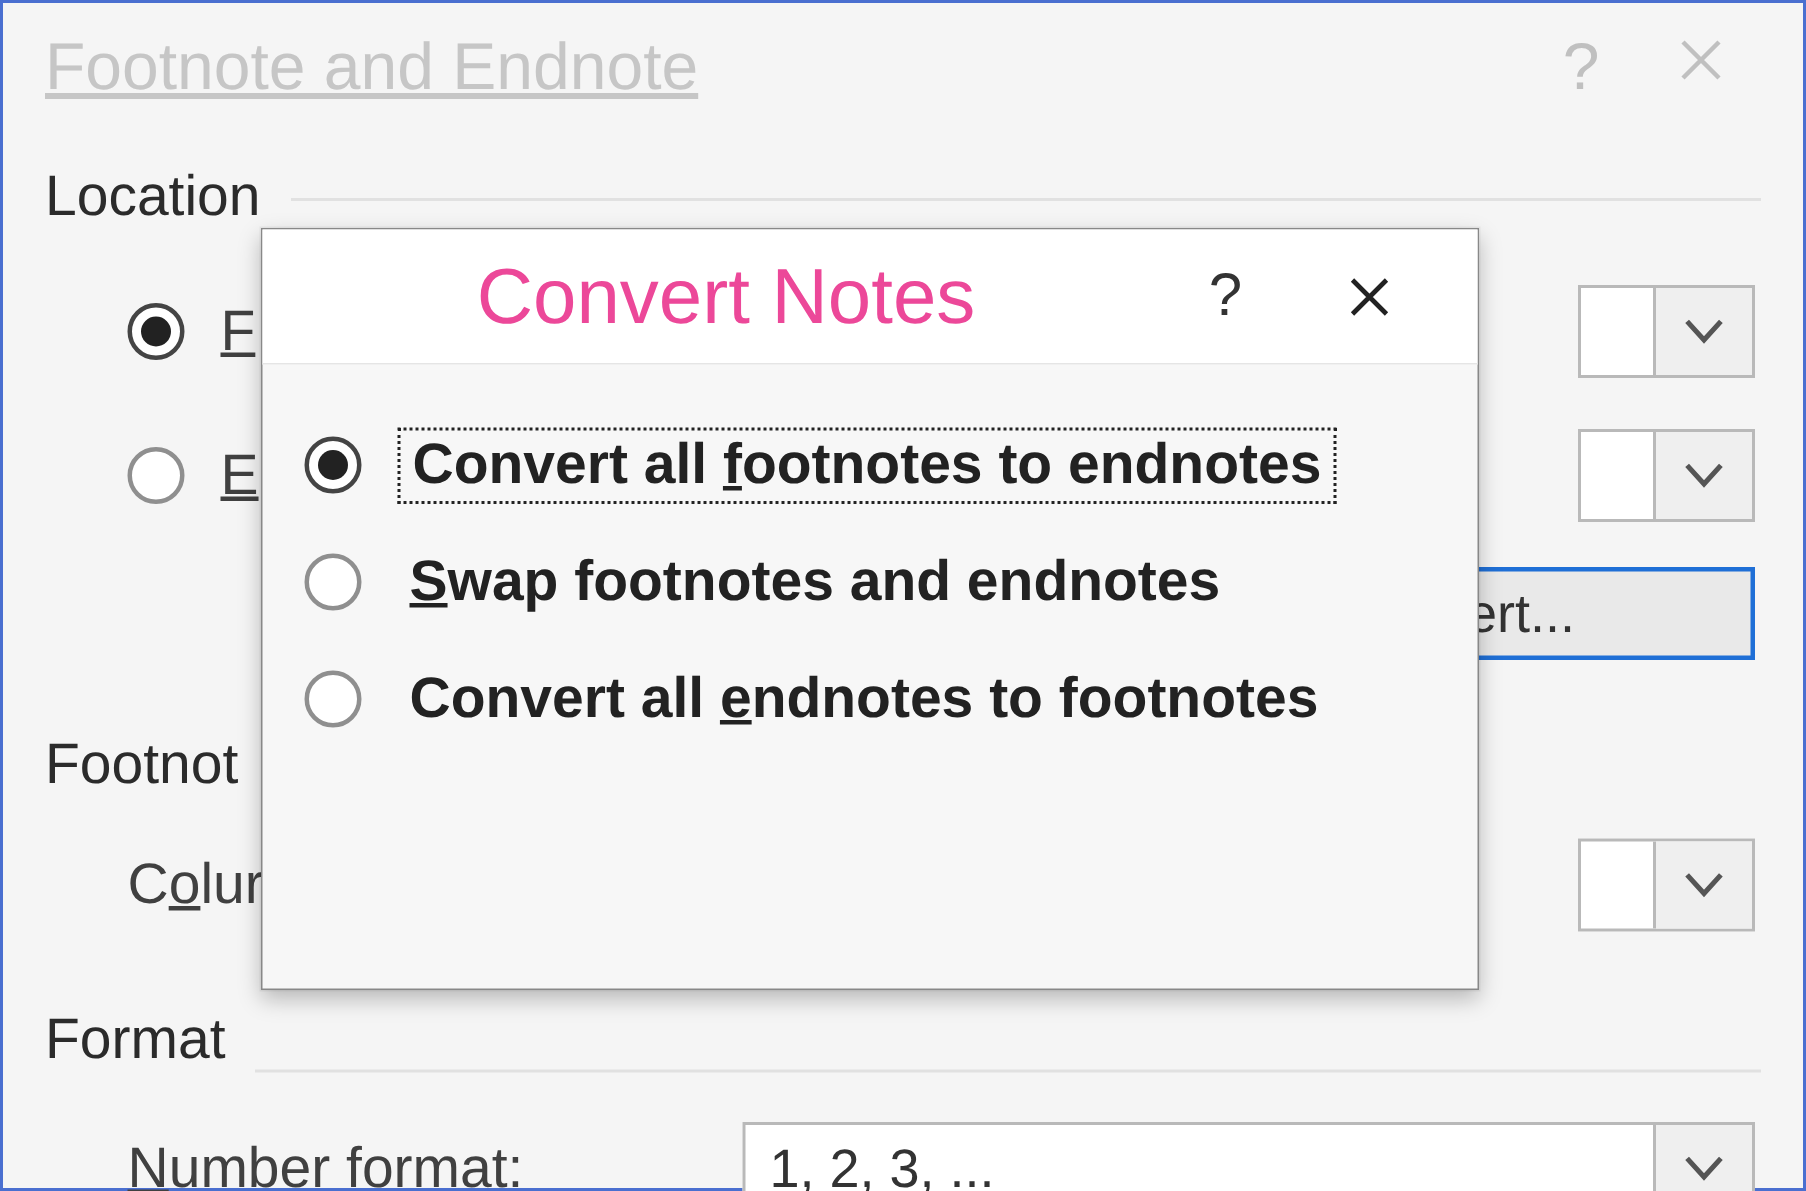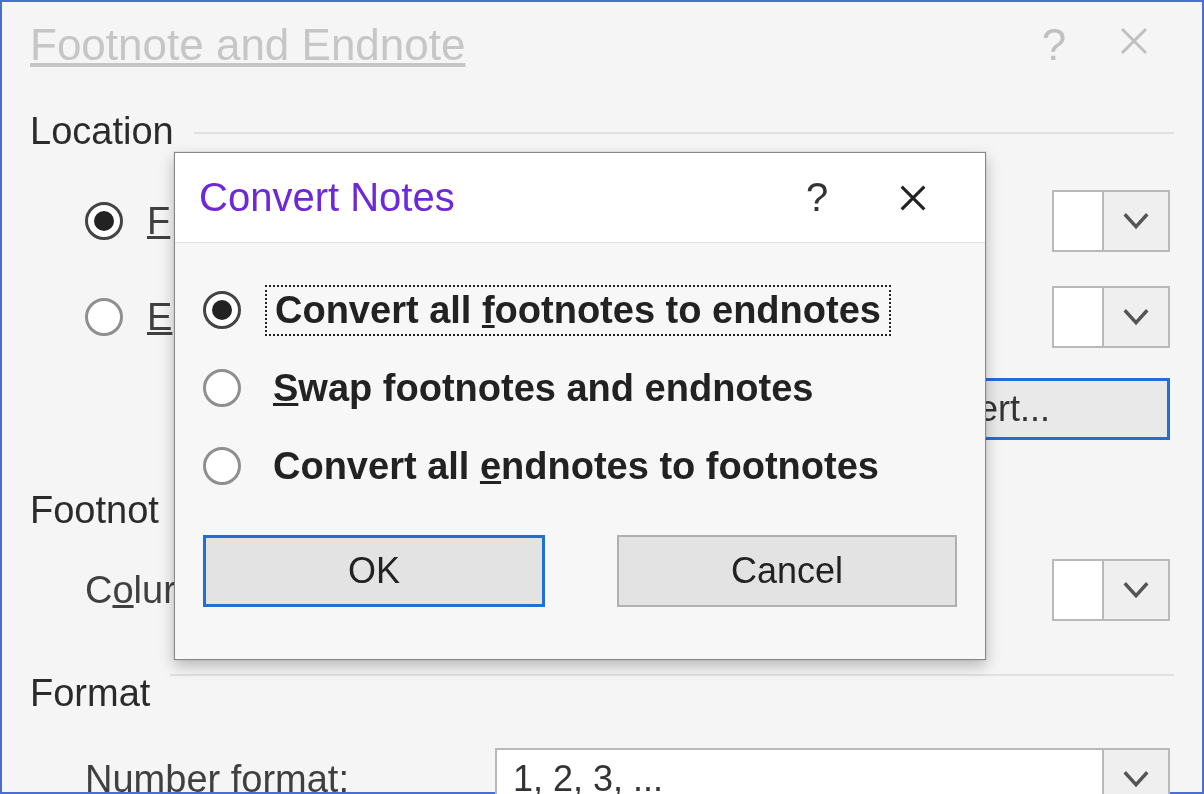--- a/index.html
+++ b/index.html
@@ -94,21 +94,21 @@
     border: 1px solid #888;
     box-shadow: 0 0 0 1px rgba(0,0,0,.05), 0 6px 14px rgba(0,0,0,.25);
   }
   .modal-titlebar {
     display:flex; align-items:center;
     height: 90px;
     background:#fff;
     border-bottom: 1px solid #e5e5e5;
     padding: 0 24px;
   }
-  .modal-title { flex:1; font-size:40px; color:#6d28d9; }
+  .modal-title { flex:1; font-size:52px; color:#ec4899;text-align:center; }
   .modal-help, .modal-close {
     width: 96px; height: 90px;
     display:flex; align-items:center; justify-content:center;
     color:#333; font-size:40px;
   }
   .modal-close svg { width:34px; height:34px; }
   .modal-body { padding: 28px 28px 0 28px; }
   .opt-row {
     display:flex; align-items:center;
     height: 78px;
@@ -198,21 +198,21 @@
       <div class="combo" style="width:118px;">
         <div class="value"></div>
         <div class="caret">
           <svg viewBox="0 0 24 16">
               <path d="M2 2 L12 13 L22 2" fill="none" stroke="#555" stroke-width="3"></path>
             </svg>
         </div>
       </div>
     </div>
 
-    <div style="display:flex; align-items:flex-start; margin-top:22px;">
+    <div style="display:flex; align-items:flex-end; margin-top:22px;">
       <div class="section-label">Format</div>
       <div style="flex:1; height:2px; background:#e1e1e1; margin-left:20px; margin-top:22px;"></div>
     </div>
 
     <div class="field-row" style="margin-top:24px;">
       <span class="field-label" style="flex-basis:360px;">
         <span class="underline-key">N</span><span>umber format:</span>
       </span>
       <div class="combo" style="left:410px; right:4px; width:auto;">
         <div class="value">1, 2, 3, ...</div>
@@ -254,23 +254,15 @@
         </span>
       </div>
 
       <div class="opt-row">
         <span class="radio-outer unchecked"></span>
         <span class="opt-text">
           <span>Convert all </span><span class="underline-key">e</span><span>ndnotes to footnotes</span>
         </span>
       </div>
     </div>
-    <div class="modal-buttons">
-      <div class="btn primary">
-        <span>OK</span>
-      </div>
-      <div class="btn">
-        <span>Cancel</span>
-      </div>
-    </div>
   </div>
 
 </div>
 
 </body></html>

